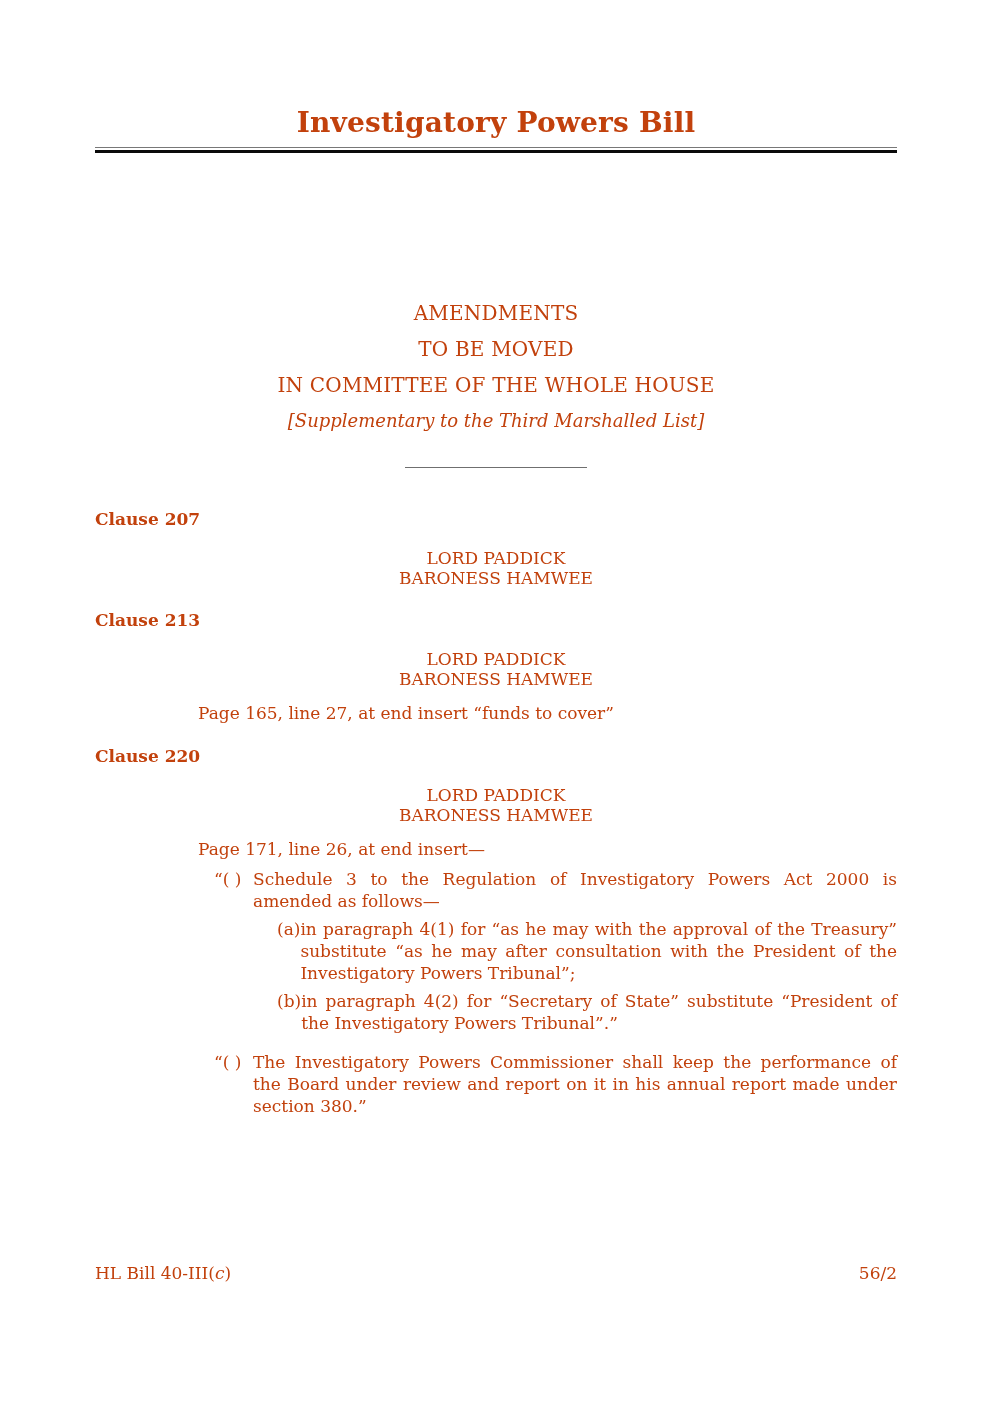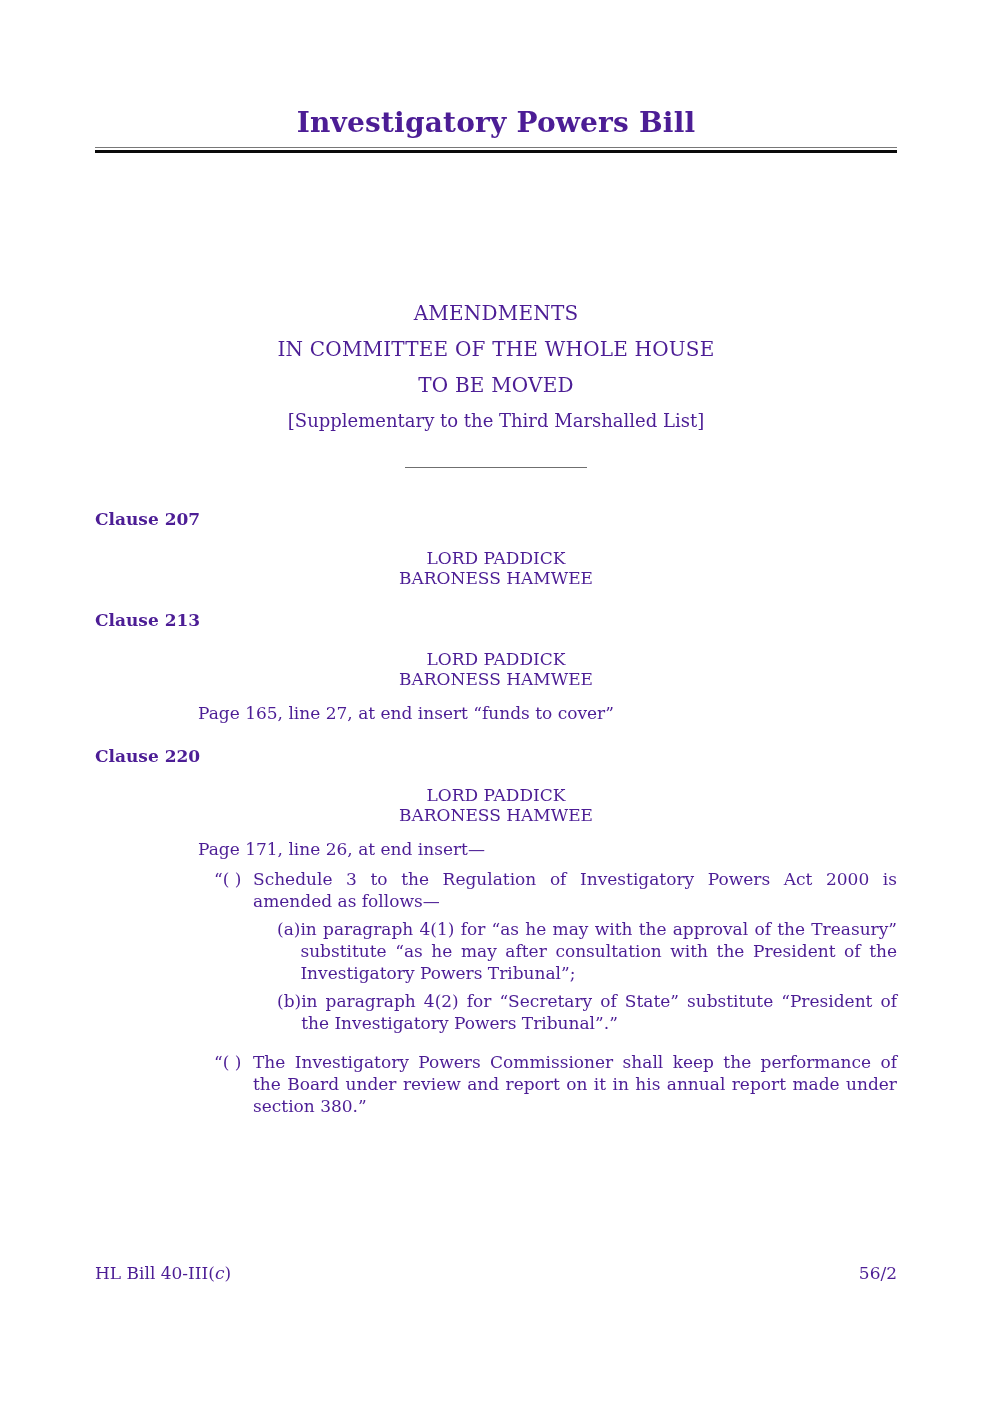--- a/index.html
+++ b/index.html
@@ -1,21 +1,21 @@
 <!DOCTYPE html>
 <html><head>
 <meta charset="utf-8">
 <style>
   * { margin: 0; padding: 0; box-sizing: border-box; }
   html, body { background: #ffffff; }
   .page {
     width: 991px; height: 1401px;
     position: relative;
     background: #ffffff;
-    color: #4c1d95;
+    color: #c2410c;
     font-family: "DejaVu Serif", "Liberation Serif", serif;
     font-size: 17px;
     overflow: hidden;
     border-radius: 11px;
   }
   .content { padding: 0 94px 0 95px; }
 
   .title {
     margin-top: 106px;
     text-align: center;
@@ -23,21 +23,21 @@
     font-weight: bold;
     line-height: 34px;
     letter-spacing: 0.2px;
   }
   .title-rule { margin-top: 7px; }
   .title-rule .thin  { border-top: 1.5px solid #787878; }
   .title-rule .thick { margin-top: 2px; border-top: 3px solid #0a0a0a; }
 
   .head-block { margin-top: 150px; text-align: center; }
   .head-line  { font-size: 20px; line-height: 20px; margin-bottom: 16px; letter-spacing: 0.2px; }
-  .head-note  { font-size: 18px; line-height: 20px; margin-top: 13px; }
+  .head-note  { font-style: italic; font-size: 18px; line-height: 20px; margin-top: 13px; }
   .center-rule { width: 182px; margin: 36px auto 0 auto; border-top: 1.5px solid #6f6f6f; }
 
   .clause-heading {
     font-size: 17px;
     font-weight: bold;
     line-height: 22px;
     margin-top: 21px;
   }
   .clause.first .clause-heading { margin-top: 40px; }
 
@@ -74,22 +74,22 @@
 
     <h1 class="title">Investigatory Powers Bill</h1>
 
     <div class="title-rule">
       <div class="thin"></div>
       <div class="thick"></div>
     </div>
 
     <div class="head-block">
       <div class="head-line">AMENDMENTS</div>
+      <div class="head-line">TO BE MOVED</div>
       <div class="head-line">IN COMMITTEE OF THE WHOLE HOUSE</div>
-      <div class="head-line">TO BE MOVED</div>
       <div class="head-note">[Supplementary to the Third Marshalled List]</div>
       <div class="center-rule"></div>
     </div>
 
     <section class="clause first">
       <h2 class="clause-heading">Clause 207</h2>
       <div class="sponsors">
         <div class="sponsor">LORD PADDICK</div>
         <div class="sponsor">BARONESS HAMWEE</div>
       </div>

